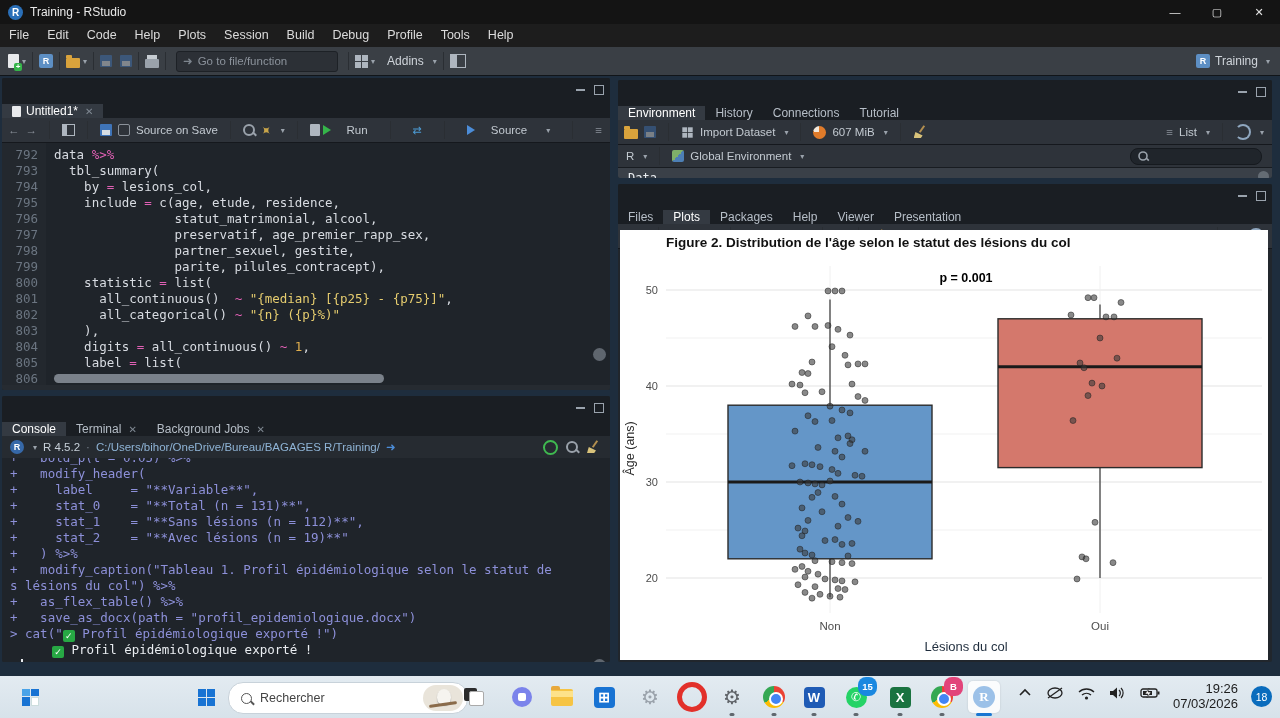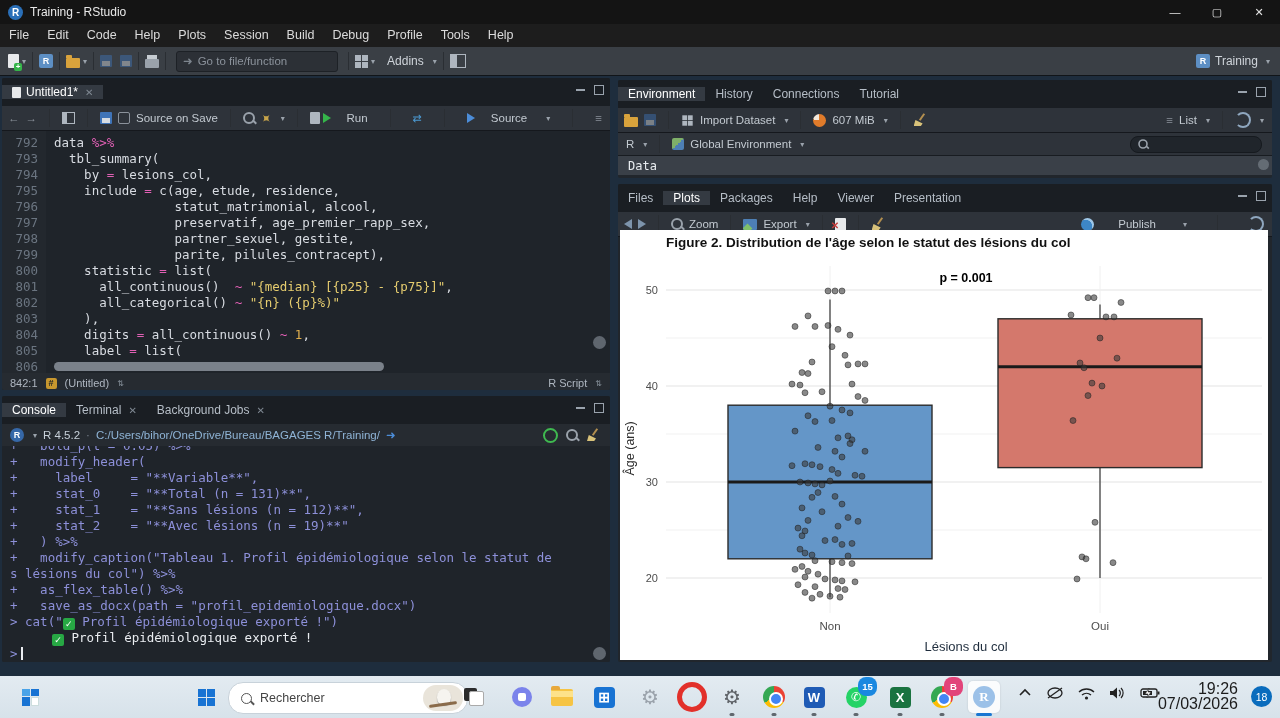--- a/index.html
+++ b/index.html
@@ -39,21 +39,21 @@
   .panes-ic i{width:6px;background:#aeb6bf;}
   .rcube{width:14px;height:14px;background:#5d8fc4;border-radius:2px;color:#fff;font-size:9px;font-weight:bold;
          display:flex;align-items:center;justify-content:center;}
   .mag{width:8px;height:8px;border:2px solid #9aa2ab;border-radius:50%;position:relative;display:inline-block;}
   .mag::after{content:"";position:absolute;left:7px;top:7px;width:5px;height:2px;background:#9aa2ab;transform:rotate(45deg);}
   .broom{width:14px;height:14px;position:relative;}
   .broom::before{content:"";position:absolute;left:8px;top:0;width:2px;height:8px;background:#b38f4f;transform:rotate(35deg);}
   .broom::after{content:"";position:absolute;left:1px;top:7px;width:9px;height:6px;background:#d8c27a;clip-path:polygon(0 100%,20% 0,100% 60%,80% 100%);}
   
   .pane{position:absolute;background:#21262c;border-radius:2px;overflow:hidden;}
-  .tabstrip{height:28px;background:#1a1e23;display:flex;align-items:center;position:relative;}
+  .tabstrip{height:40px;background:#1a1e23;display:flex;align-items:flex-end;position:relative;}
   .tab{padding:0 10px;display:flex;align-items:center;gap:5px;color:#b6bec7;font-size:12px;}
   .tab.active{background:#343a42;color:#fff;}
   .tab .x{color:#7f8892;font-size:10px;margin-left:2px;}
   .minmax{position:absolute;right:6px;top:0;height:24px;display:flex;align-items:center;gap:9px;color:#9aa3ad;}
   .mm-min{width:9px;height:2px;background:#9aa3ad;}
   .mm-max{width:8px;height:8px;border:1px solid #9aa3ad;}
   .ptool{height:24px;background:#2e333a;border-bottom:1px solid #15181d;display:flex;align-items:center;
          color:#c3cad1;font-size:11.5px;padding:0 6px;gap:6px;}
   
   .codebody{position:relative;background:#1f242a;font-family:"DejaVu Sans Mono",monospace;font-size:12.5px;line-height:16px;}
@@ -97,21 +97,21 @@
   .pubic{width:13px;height:13px;border-radius:50%;background:radial-gradient(circle at 35% 65%,#3d86c6 55%,#9ec7e8 56%);}
   .chartwrap{position:absolute;background:#fff;}
   
   .taskbar{left:0;top:676px;width:1280px;height:42px;background:linear-gradient(#e3ebf1,#d7e2ea);display:block;}
   .tbicon{position:absolute;top:5px;width:32px;height:32px;border-radius:5px;display:flex;align-items:center;justify-content:center;}
   .tbicon.active{background:rgba(255,255,255,.85);box-shadow:0 0 2px rgba(0,0,0,.15);}
   .rundot{position:absolute;bottom:-3px;left:50%;transform:translateX(-50%);width:5px;height:3px;border-radius:2px;background:#60676e;}
   .runline{position:absolute;bottom:-3px;left:50%;transform:translateX(-50%);width:16px;height:3px;border-radius:2px;background:#1976d2;}
   .badge{position:absolute;top:-4px;right:-5px;min-width:15px;height:19px;border-radius:8px;color:#fff;font-size:9.5px;
          display:flex;align-items:center;justify-content:center;padding:0 2px;font-weight:bold;}
-  .clock{position:absolute;right:42px;top:5px;text-align:right;font-size:16px;color:#1c1c1c;line-height:15px;}
+  .clock{position:absolute;right:42px;top:5px;text-align:right;font-size:13px;color:#1c1c1c;line-height:15px;}
   .notif{position:absolute;right:8px;top:10px;width:21px;height:21px;border-radius:50%;background:#0a6cbd;color:#fff;
          font-size:10.5px;display:flex;align-items:center;justify-content:center;}
   .searchpill{position:absolute;left:228px;top:6px;width:222px;height:30px;background:#fff;border:1px solid #c8d2da;
               border-radius:15px;display:flex;align-items:center;padding:0 4px 0 12px;gap:8px;font-size:12.5px;color:#444;}
   .magd{width:9px;height:9px;border:1.5px solid #555;border-radius:50%;position:relative;}
   .magd::after{content:"";position:absolute;left:8px;top:8px;width:5px;height:1.5px;background:#555;transform:rotate(45deg);}
   .owl{margin-left:auto;width:40px;height:26px;border-radius:13px;background:#e9e4da;overflow:hidden;position:relative;}
   .owl::before{content:"";position:absolute;left:14px;top:4px;width:14px;height:16px;border-radius:50% 50% 45% 45%;background:#f6f4ef;box-shadow:0 1px 1px #999;}
   .owl::after{content:"";position:absolute;left:6px;bottom:5px;width:28px;height:3px;background:#8a6b4a;border-radius:2px;transform:rotate(-8deg);}
   .win4{width:17px;height:17px;display:grid;grid-template-columns:8px 8px;grid-gap:1px;}

